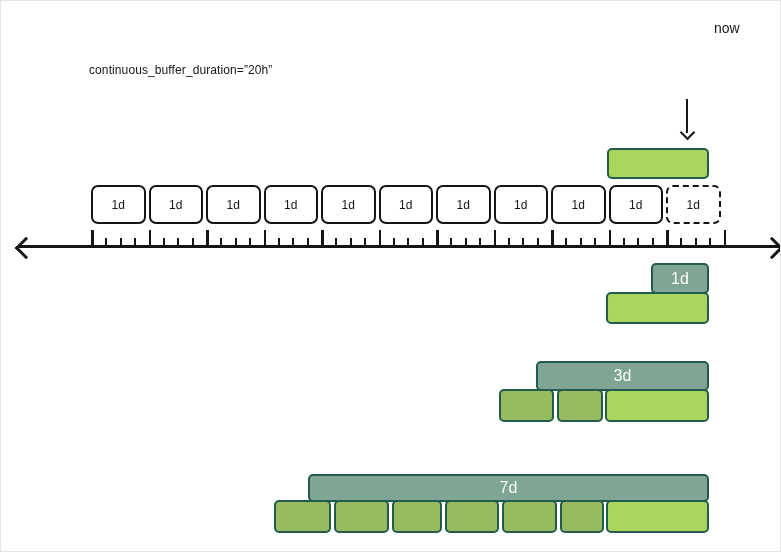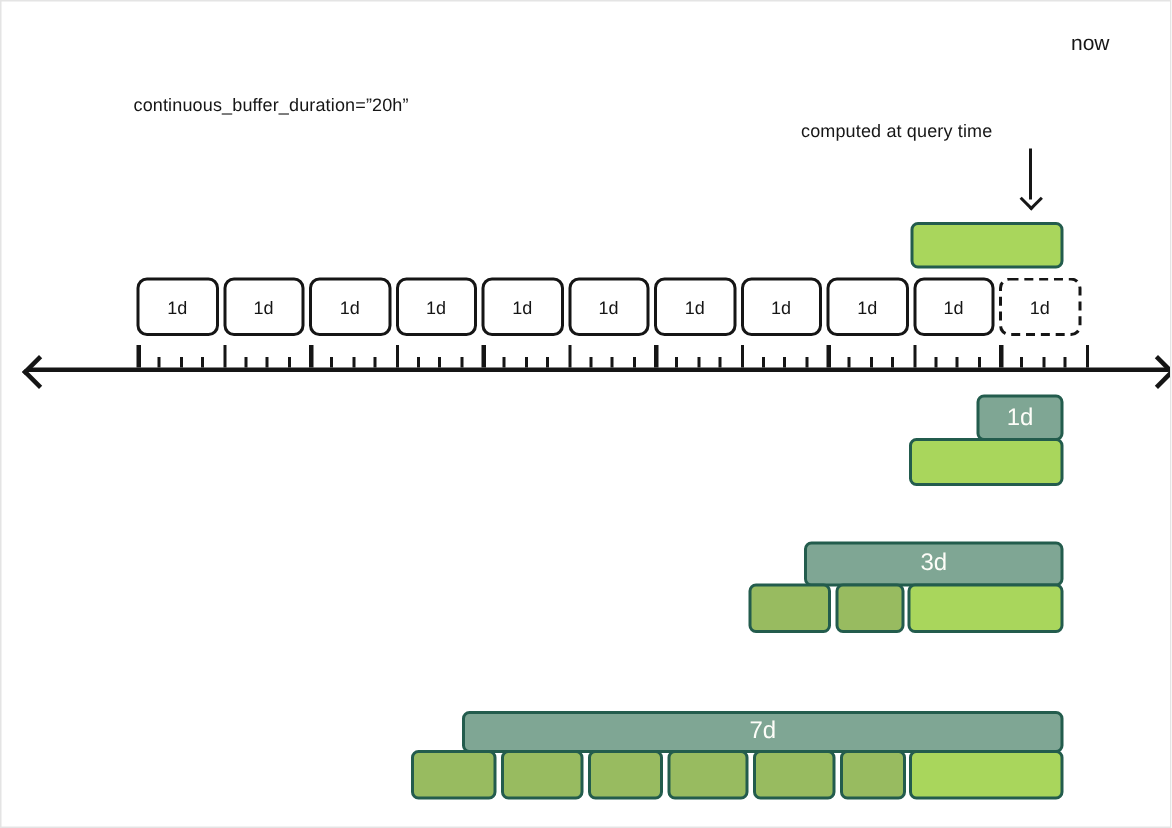--- a/index.html
+++ b/index.html
@@ -37,21 +37,20 @@
 </style>
 </head>
 <body>
 
 <div id="canvas">
 
   <div class="abs note" style="left:88px;top:62px;">continuous_buffer_duration=”20h”</div>
 
   <div class="abs now-label" style="left:713px;top:19px;">now</div>
 
-  <div class="abs note" style="left:533px;top:79px;">computed at query time</div>
 
   <div class="v-arrow-line" id="computed-arrow-line" style="left: 685px; top: 98px; height: 34px;"></div>
   <div class="v-arrow-head" id="computed-arrow-head" style="left: 681px; top: 126px;"></div>
 
   <div class="bar" id="query-bar" style="left: 606px; top: 147px; width: 102px; height: 31px; background: rgb(169, 214, 92);"></div>
 
   <div class="bucket-row" id="bucket-row" style="left: 90px; top: 184px; height: 39px; gap: 3px;">
       <div class="bucket" style="width: 54.5px; height: 39px;">1d</div>
       <div class="bucket" style="width: 54.5px; height: 39px;">1d</div>
       <div class="bucket" style="width: 54.5px; height: 39px;">1d</div>

